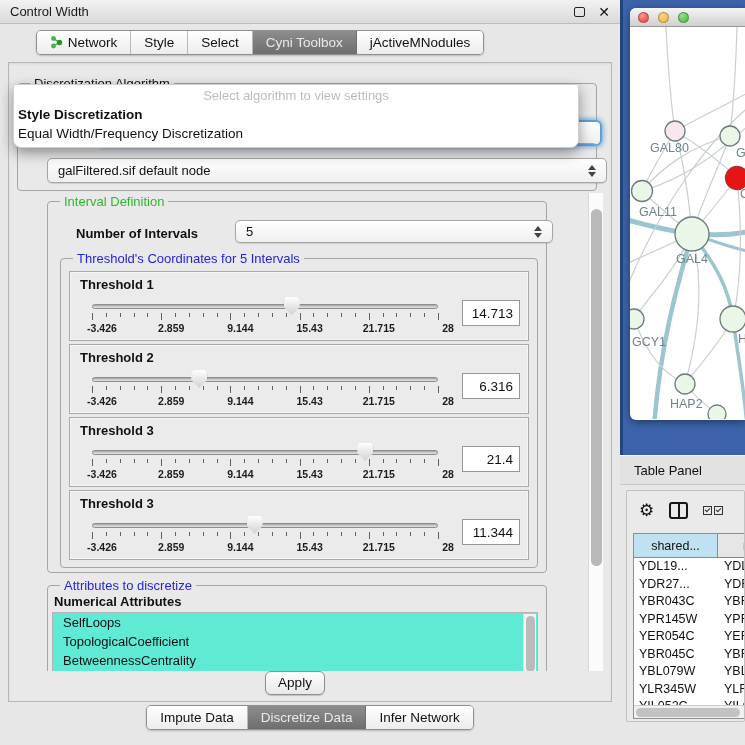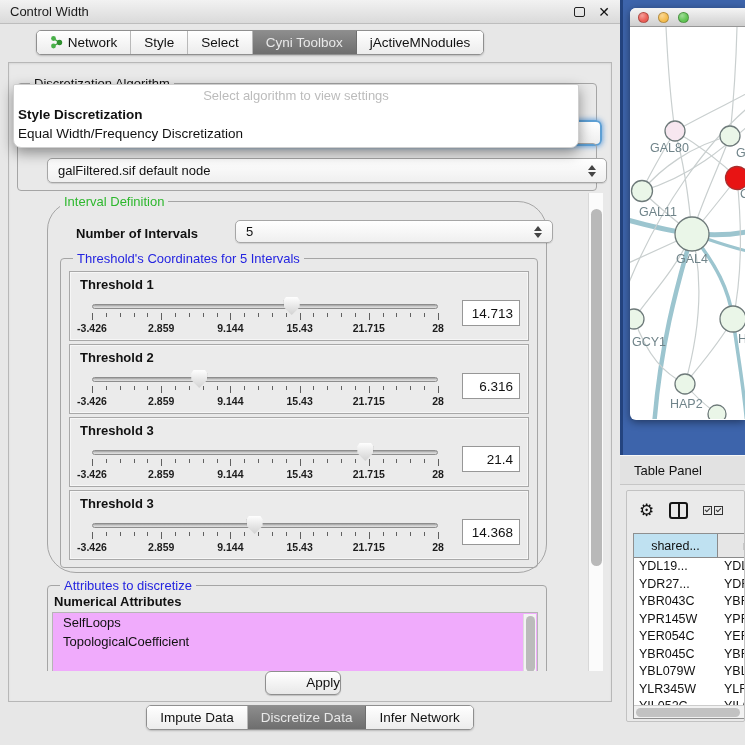--- a/index.html
+++ b/index.html
@@ -56,53 +56,53 @@
   .spin i{display:block;width:0;height:0;border-left:4px solid transparent;border-right:4px solid transparent;}
   .spin .up{border-bottom:5px solid #444;}
   .spin .dn{border-top:5px solid #444;}
   .combo-tdata{left:10px;top:14px;width:560px;height:25px;}
 
   
   .viewport{left:8px;top:130px;width:586px;height:478px;overflow:hidden;}
   .vscroll{right:0;top:0;width:15px;height:478px;background:#fbfbfb;border-left:1px solid #d8d8d8;}
   .vthumb{left:2px;width:11px;border-radius:6px;background:#b9b9b9;}
 
-  .g-interval{left:30px;top:8px;width:500px;height:372px;border-radius:29px;}
+  .g-interval{left:30px;top:8px;width:500px;height:372px;}
   .lbl-bold{font-weight:bold;font-size:13px;}
   .num-label{left:28px;top:24px;}
   .combo-num{left:168px;top:18px;width:318px;height:23px;}
   .g-thr{left:12px;top:56px;width:478px;height:310px;border:1px solid #a5a5a5;border-radius:4px;}
   .thr-stack{left:8px;top:12px;width:460px;}
   .thr-box{position:relative;width:460px;height:70px;margin-bottom:3px;
     border:1px solid #a8a8a8;background:#ebebeb;box-shadow:inset 0 0 0 1px #f6f6f6;}
   .thr-title{position:absolute;left:10px;top:5px;font-weight:bold;font-size:13px;}
   .slider-area{position:absolute;left:22px;top:32px;width:346px;height:34px;}
   .sl-track{position:relative;height:5px;border:1px solid #8d8d8d;border-radius:4px;
     background:linear-gradient(#9e9e9e,#c9c9c9 45%,#e2e2e2);}
   .sl-thumb{position:absolute;top:-7px;width:16px;height:18px;
     background:linear-gradient(#fefefe,#d2d2d2);
     clip-path:polygon(0% 18%,14% 0%,86% 0%,100% 18%,100% 55%,50% 100%,0% 55%);
     filter:drop-shadow(0 0 1px #7e7e7e);}
   .sl-ticks{position:relative;height:8px;margin-top:4px;}
   .sl-ticks span{position:absolute;top:0;width:1px;height:4px;background:#606060;}
   .sl-ticks span.tk-major{height:7px;}
   .sl-labels{position:relative;height:12px;margin-top:1px;font-size:10.5px;font-weight:bold;color:#1c1c1c;}
-  .sl-labels span{position:absolute;transform:translateX(-50%);white-space:nowrap;}
+  .sl-labels span{position:absolute;transform:translateX(-50%);white-space:nowrap;margin-left:10px;}
   .thr-value{position:absolute;right:8px;top:28px;width:58px;height:26px;background:#fff;
     border:1px solid #979797;font-size:13.5px;text-align:right;line-height:25px;padding-right:6px;}
 
   .g-attrs{left:30px;top:392px;width:500px;height:100px;}
   .attrs-subtitle{left:6px;top:8px;}
-  .listbox{left:4px;top:26px;width:486px;height:70px;background:#f0abfc;border:1px solid #b5b5b5;overflow:hidden;}
+  .listbox{left:4px;top:26px;width:486px;height:70px;background:#5eead4;border:1px solid #b5b5b5;overflow:hidden;}
   .list-item{padding-left:10px;line-height:19px;font-size:13px;white-space:nowrap;}
   .list-vscroll{position:absolute;right:1px;top:1px;width:13px;height:64px;background:#f3f3f3;border-left:1px solid #ddd;}
   .list-vthumb{position:absolute;left:2px;top:2px;width:9px;height:56px;background:#bbb;border-radius:5px;}
 
-  .apply-btn{left:256px;top:608px;width:76px;height:24px;border:1px solid #8f8f8f;border-radius:6px;
-    background:linear-gradient(#ffffff,#e8e8e8);text-align:right;line-height:22px;font-size:13.5px;
+  .apply-btn{left:256px;top:608px;width:60px;height:24px;border:1px solid #8f8f8f;border-radius:6px;
+    background:linear-gradient(#ffffff,#e8e8e8);text-align:center;line-height:22px;font-size:13.5px;
     box-shadow:0 1px 1px rgba(0,0,0,.18);}
 
   
   .net-backdrop{left:620px;top:0;width:125px;height:455px;background:#3d64ab;border-left:3px solid #24447f;}
   .net-window{left:630px;top:8px;width:115px;height:412px;background:#fff;
     border-radius:6px 0 0 6px;overflow:hidden;box-shadow:0 2px 8px rgba(0,0,0,.45);}
   .net-titlebar{height:19px;background:linear-gradient(#f5f5f5,#cfcfcf);
     border-bottom:1px solid #979797;display:flex;align-items:center;padding-left:8px;gap:9px;}
   .tl{width:11px;height:11px;border-radius:50%;border:1px solid rgba(0,0,0,.25);}
   .net-canvas{position:relative;width:115px;height:392px;}
@@ -376,33 +376,34 @@
                 </div>
                 <div class="sl-labels">
                   <span style="left: 0%;">-3.426</span>
                   <span style="left: 20%;">2.859</span>
                   <span style="left: 40%;">9.144</span>
                   <span style="left: 60%;">15.43</span>
                   <span style="left: 80%;">21.715</span>
                   <span style="left: 100%;">28</span>
                 </div>
               </div>
-              <div class="thr-value">14.368</div>
+              <div class="thr-value">11.344</div>
             </div>
           </div>
       </div>
     </div>
 
     <div class="abs group g-attrs">
       <span class="group-title t-blue">Attributes to discretize</span>
       <span class="abs lbl-bold attrs-subtitle">Numerical Attributes</span>
       <div class="abs listbox">
         <div>
             <div class="list-item">SelfLoops</div>
             <div class="list-item">TopologicalCoefficient</div>
+            <div class="list-item">BetweennessCentrality</div>
           </div>
         <div class="list-vscroll">
           <div class="list-vthumb"></div>
         </div>
       </div>
     </div>
 
     <div class="abs vscroll">
       <div class="abs vthumb" style="top:16px;height:357px;"></div>
     </div>

